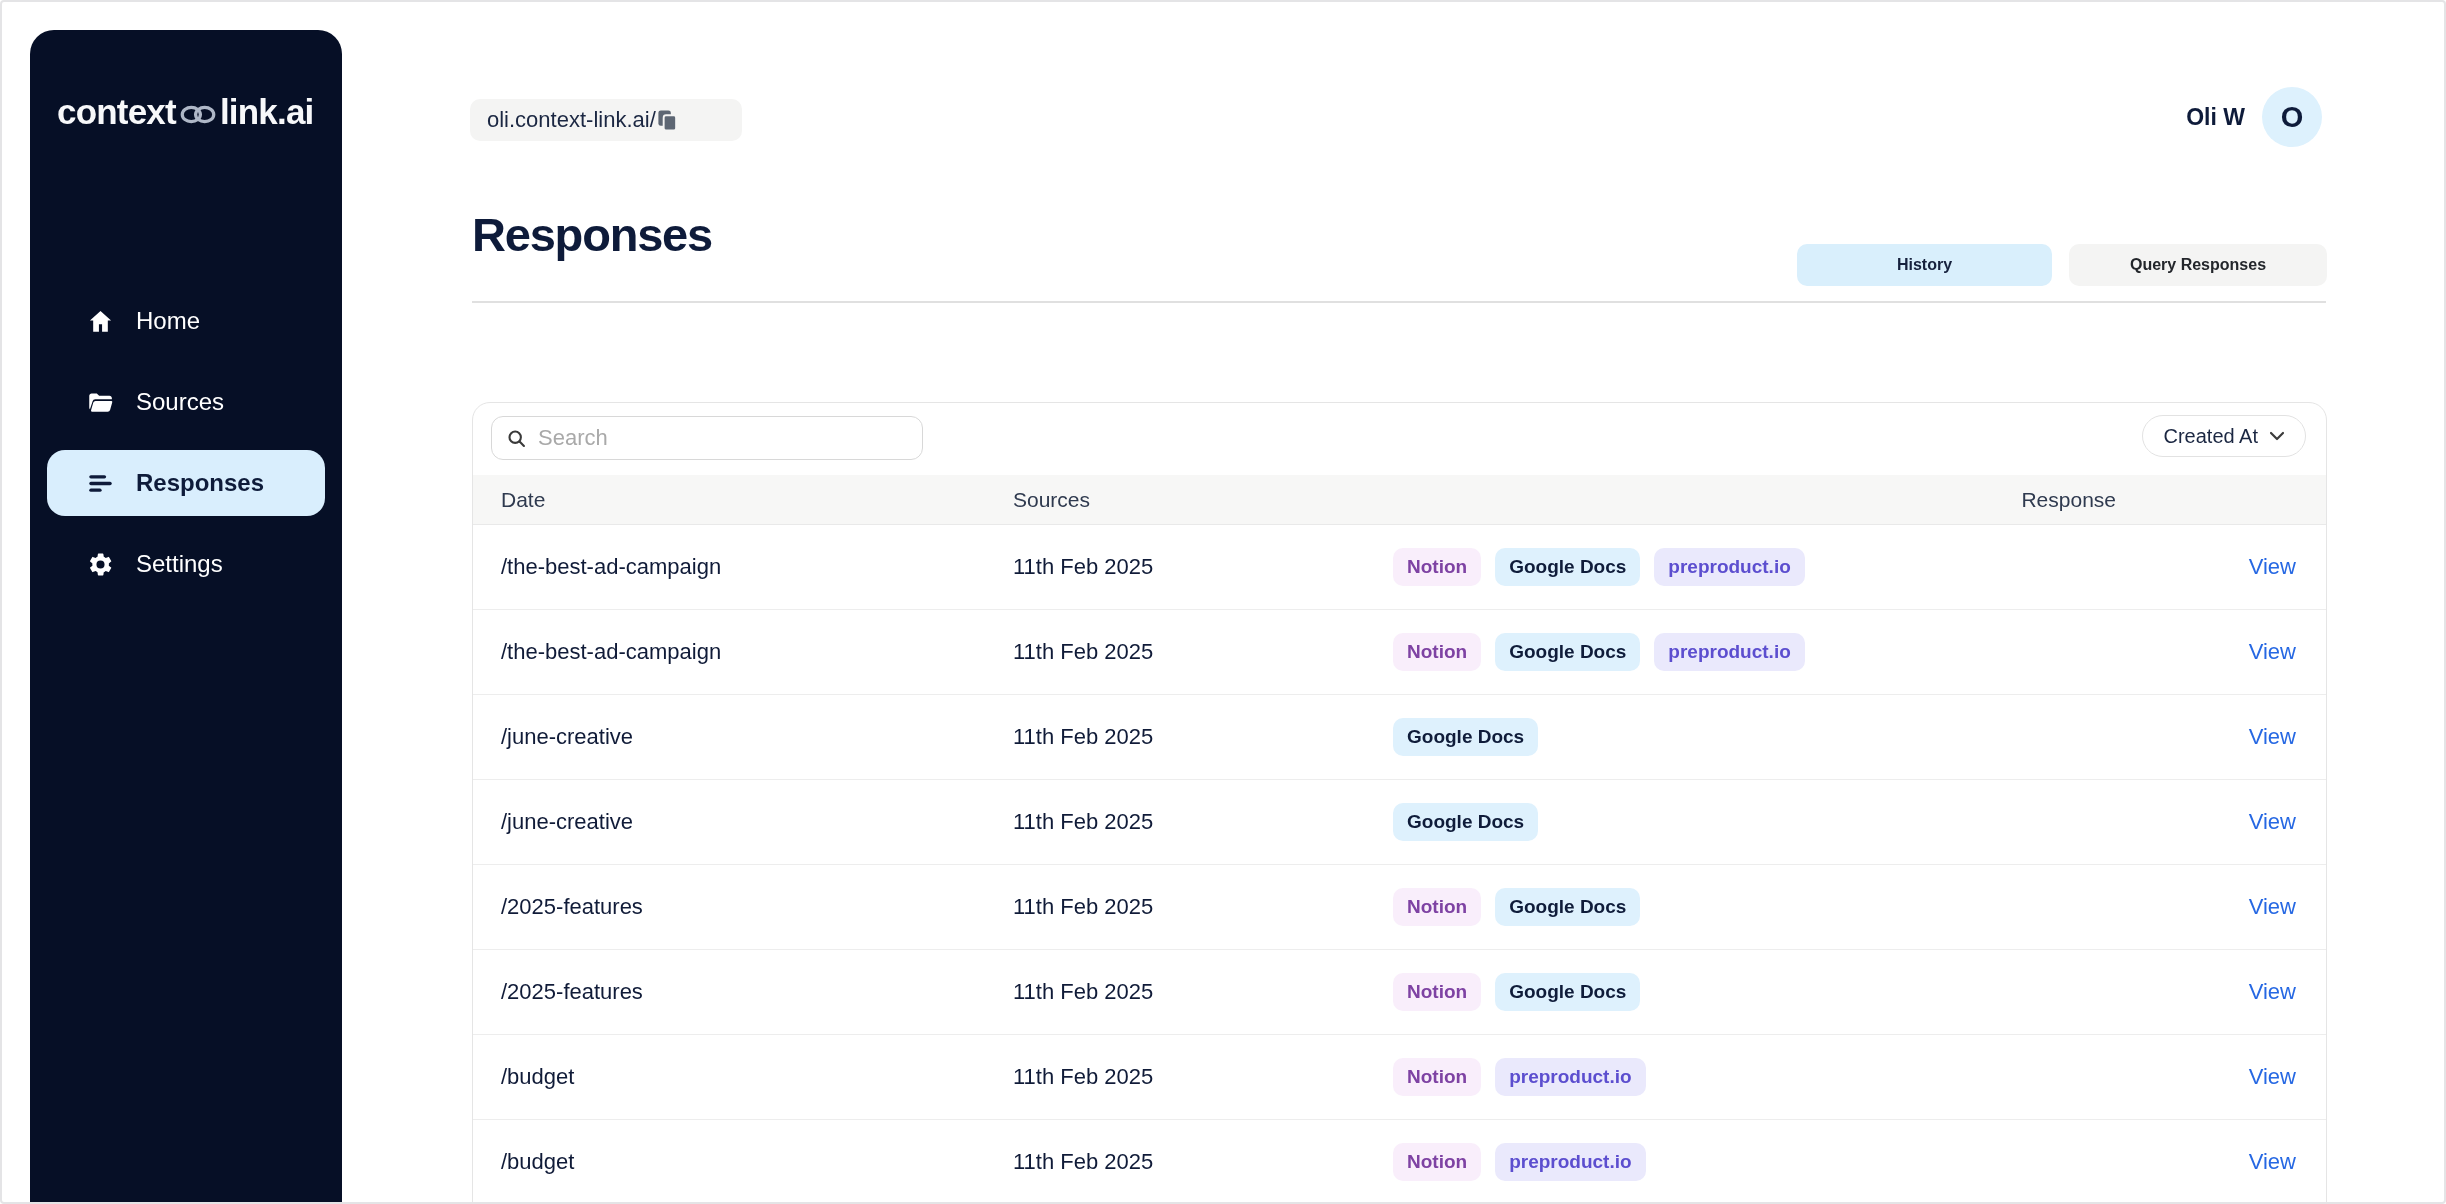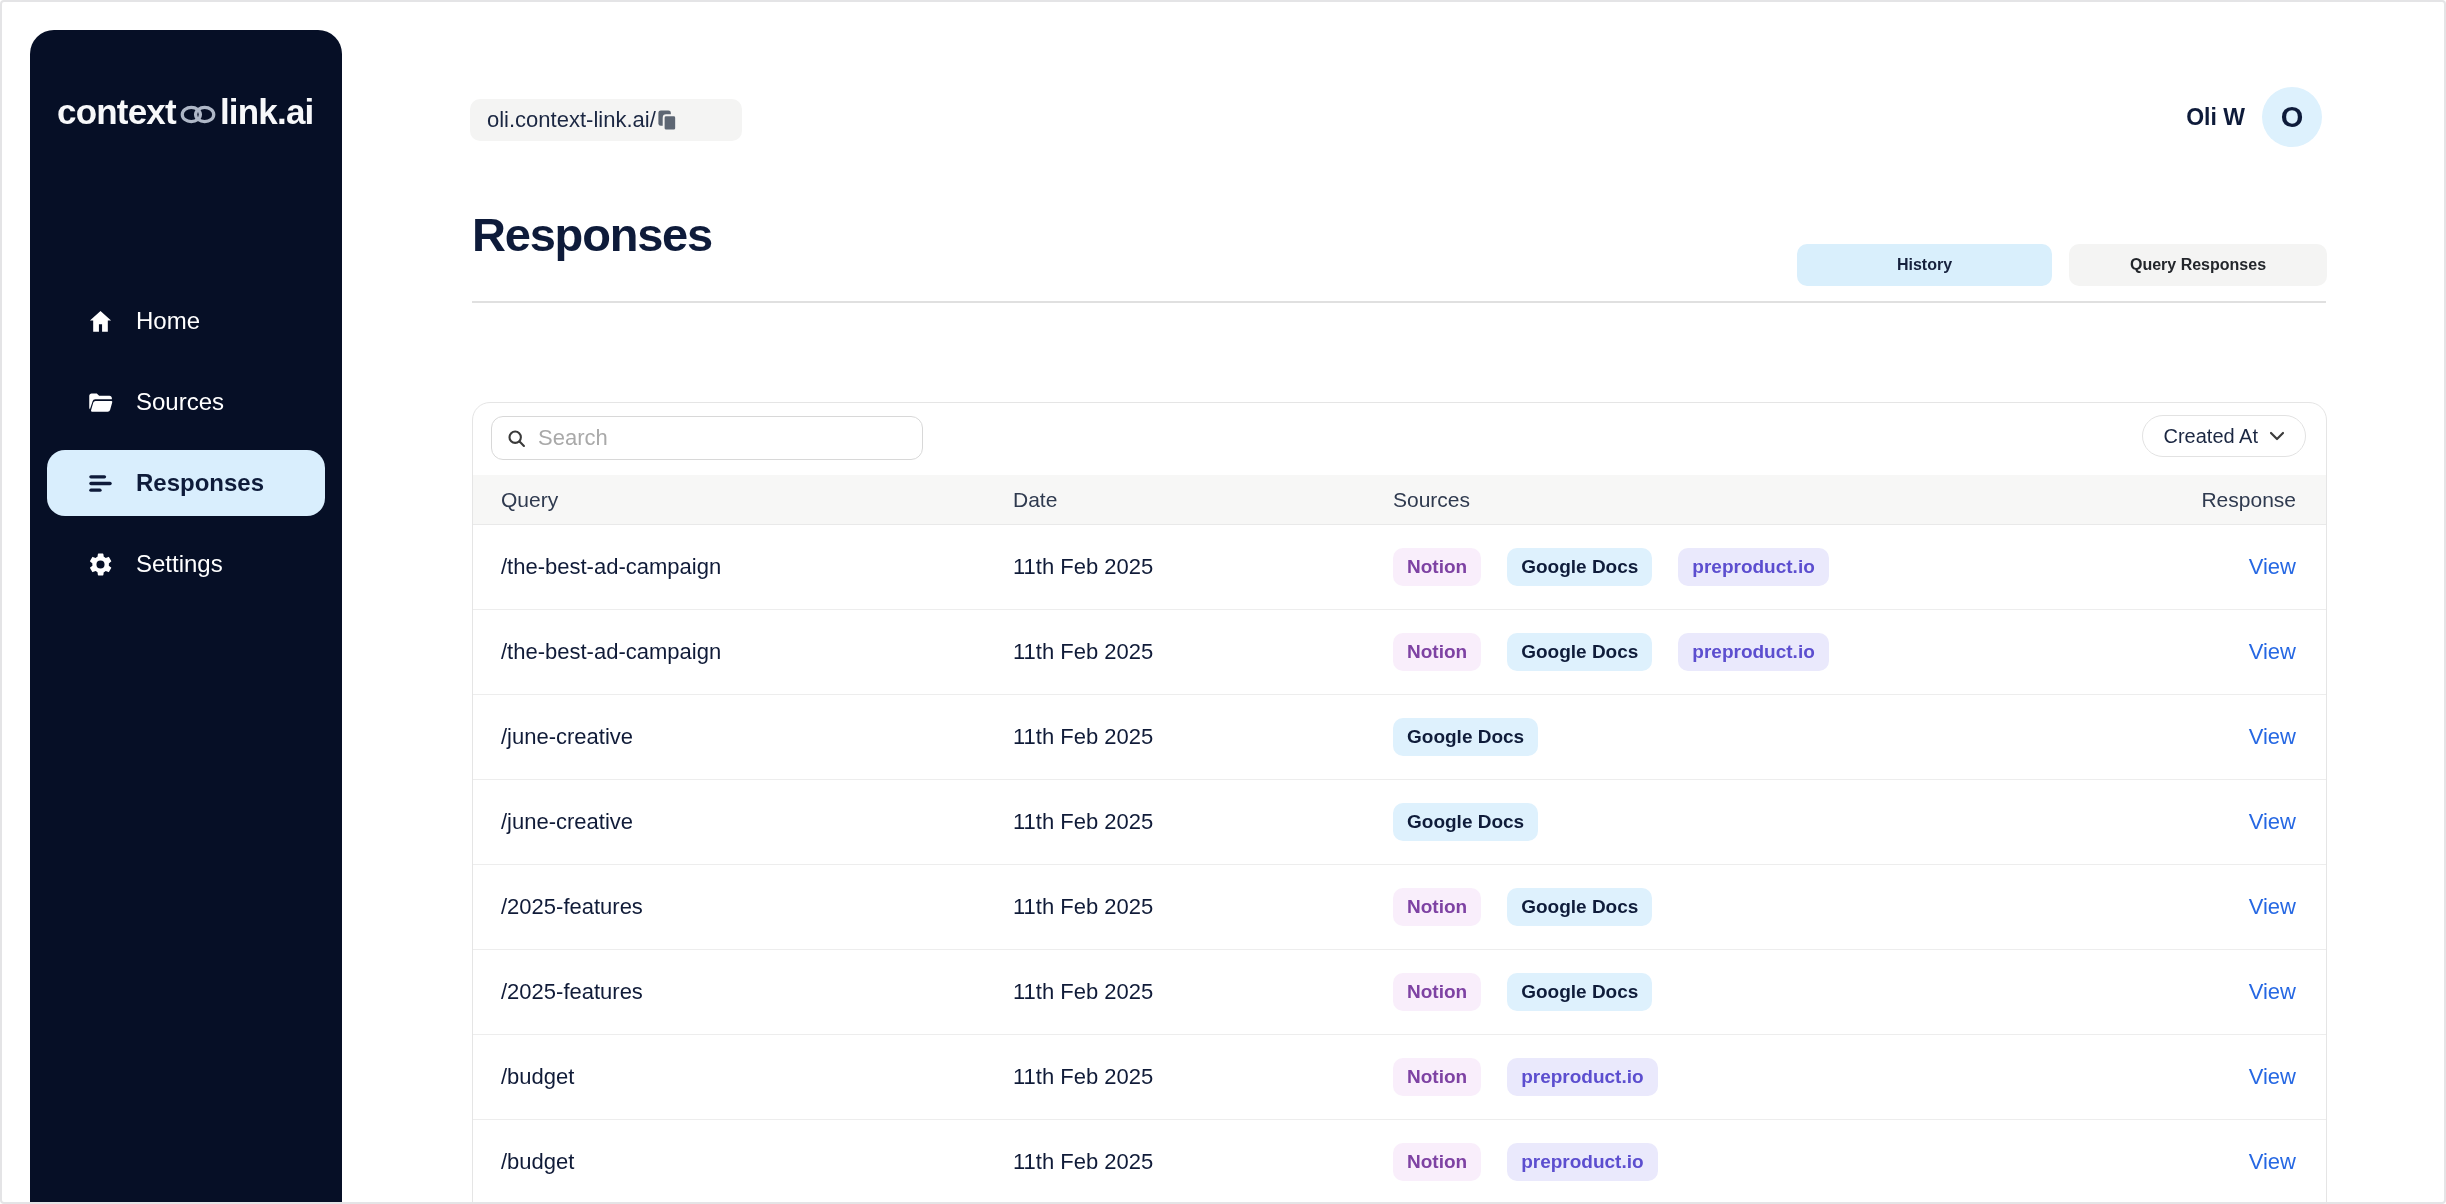--- a/index.html
+++ b/index.html
@@ -90,21 +90,21 @@
   }
 
   .tgrid { display:grid; grid-template-columns:512px 380px 1fr 180px; align-items:center; padding:0 30px 0 28px; }
   .thead {
     height:50px; background:#f7f7f6; border-bottom:1px solid #e9e9e9;
     font-size:21px; color:#2f3a4f; font-weight:500;
   }
   .th-response { text-align:right; }
   .trow { height:85px; border-bottom:1.5px solid #ededed; }
   .cell-query, .cell-date { font-size:22px; color:#101b38; font-weight:500; }
-  .cell-sources { display:flex; gap:26px; }
+  .cell-sources { display:flex; gap:14px; }
   .badge { font-size:19px; font-weight:600; padding:8px 14px; border-radius:10px; white-space:nowrap; }
   .cell-response { text-align:right; }
   .view-link { color:#2668e3; font-size:22px; font-weight:500; text-decoration:none; cursor:pointer; }
 </style>
 </head>
 <body>
 
 <div id="window">
 
   <aside id="sidebar">
@@ -195,21 +195,20 @@
         <span>Created At</span>
         <span style="display:inline-flex;">
           <svg viewBox="0 0 16 10" width="16" height="10" fill="none" stroke="#3c3c3c" stroke-width="2.2" stroke-linecap="round" stroke-linejoin="round">
             <polyline points="2,2 8,8 14,2"></polyline>
           </svg>
         </span>
       </button>
     </div>
 
     <div class="tgrid thead">
-      <span>Query</span>
       <span>Date</span>
       <span>Sources</span>
       <span class="th-response">Response</span>
     </div>
 
     <div>
   <div class="tgrid trow">
     <span class="cell-query">/the-best-ad-campaign</span>
     <span class="cell-date">11th Feb 2025</span>
     <span class="cell-sources">

